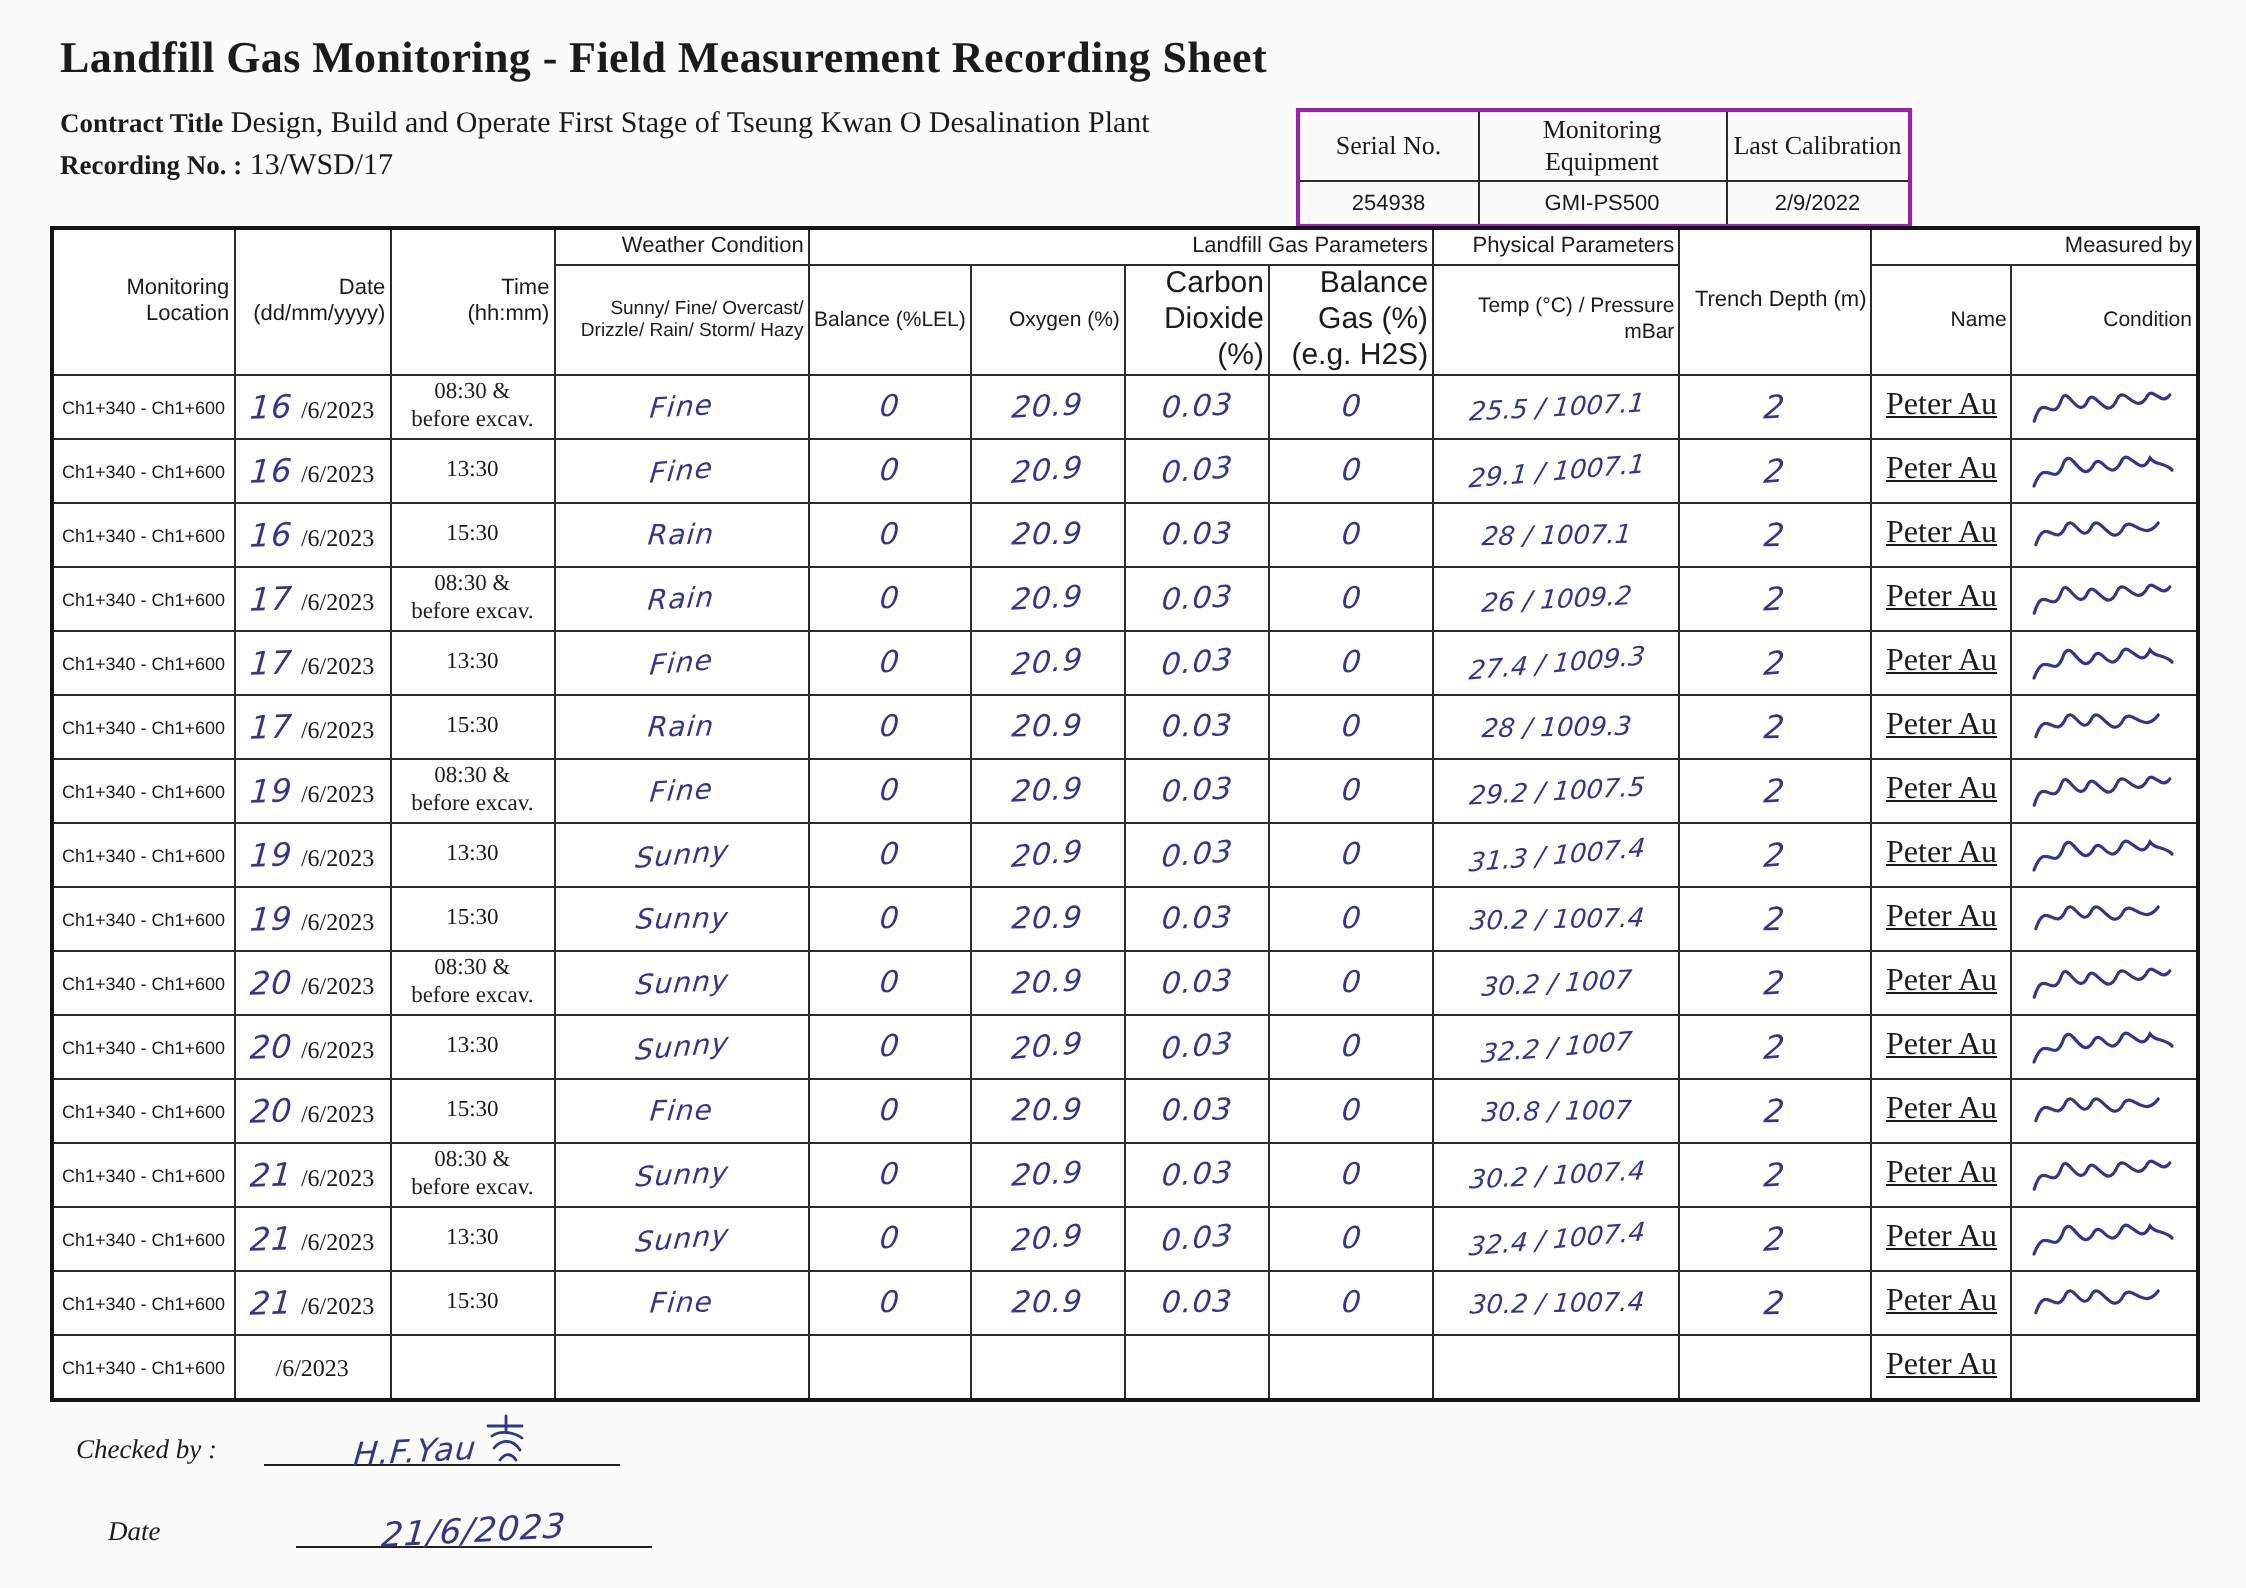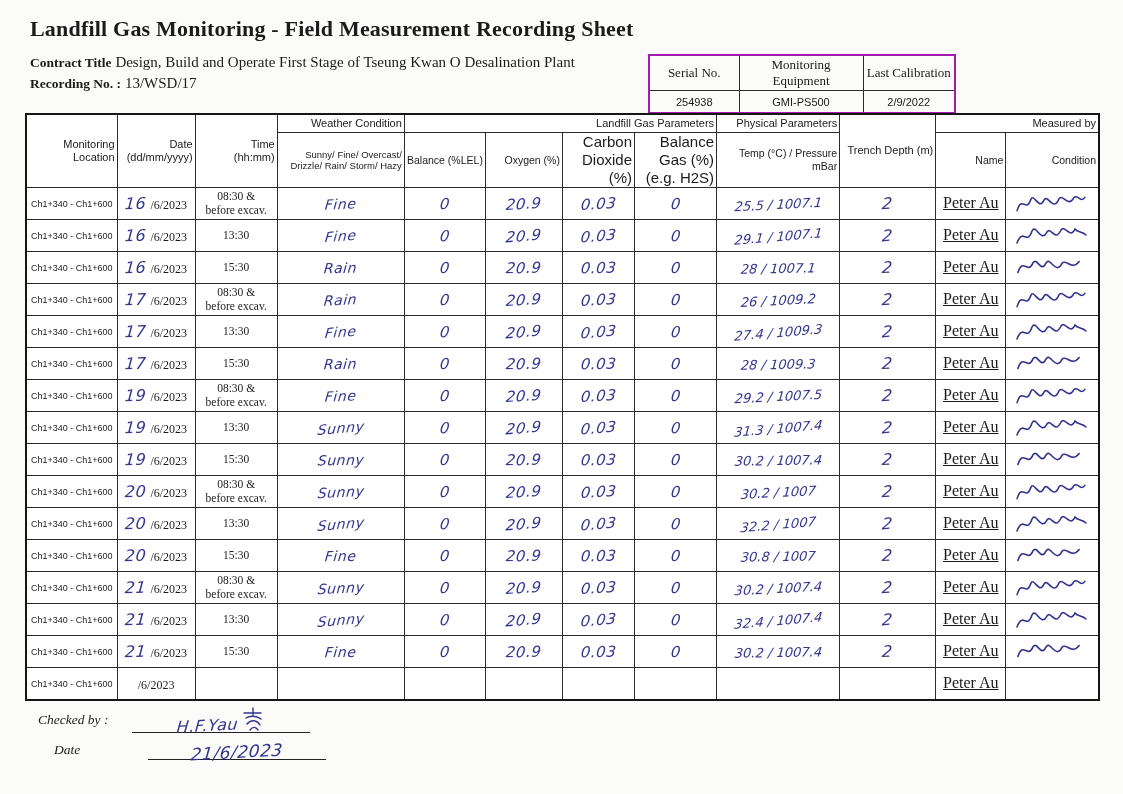--- a/index.html
+++ b/index.html
@@ -43,21 +43,21 @@
   .hw.wx{font-size:14px;}
   .hw.gas{font-size:15px;}
   .hw.tp{font-size:13px;letter-spacing:0;}
   .hw.trench{font-size:16px;}
   .r1{transform:skewX(-10deg) rotate(-5deg);}
   .r2{transform:skewX(-6deg) rotate(-1deg);}
 
   .sigsvg{display:block;margin:0 auto;}
 
   .footer{position:absolute;left:38px;top:706px;font-size:13.5px;font-style:italic;}
-  .frow{display:flex;align-items:center;margin-bottom:6px;}
+  .frow{display:flex;align-items:flex-end;margin-bottom:20px;}
   .flabel{width:80px;}
   .flabel.date{padding-left:16px;}
   .fline{width:178px;border-bottom:1.5px solid #222;margin-left:14px;
          text-align:center;padding-bottom:0;}
   .fline .hw{font-size:16px;position:relative;top:3px;}
   .fline .hw.dateval{font-size:17px;}
   .cbsig{display:inline-flex;align-items:flex-end;gap:2px;}
 </style>
 </head>
 <body>

